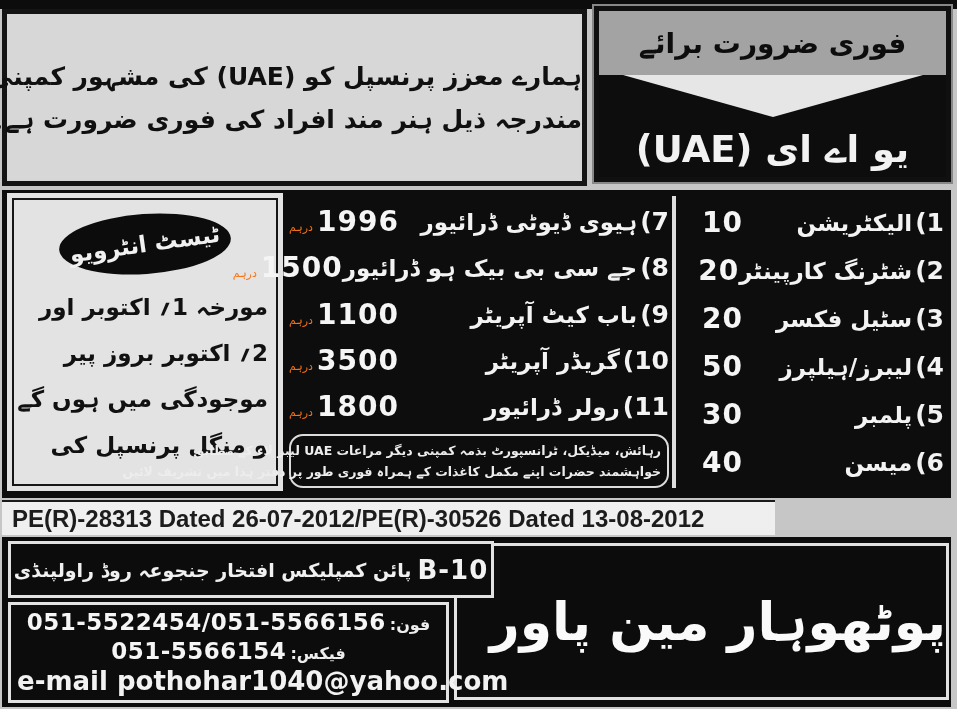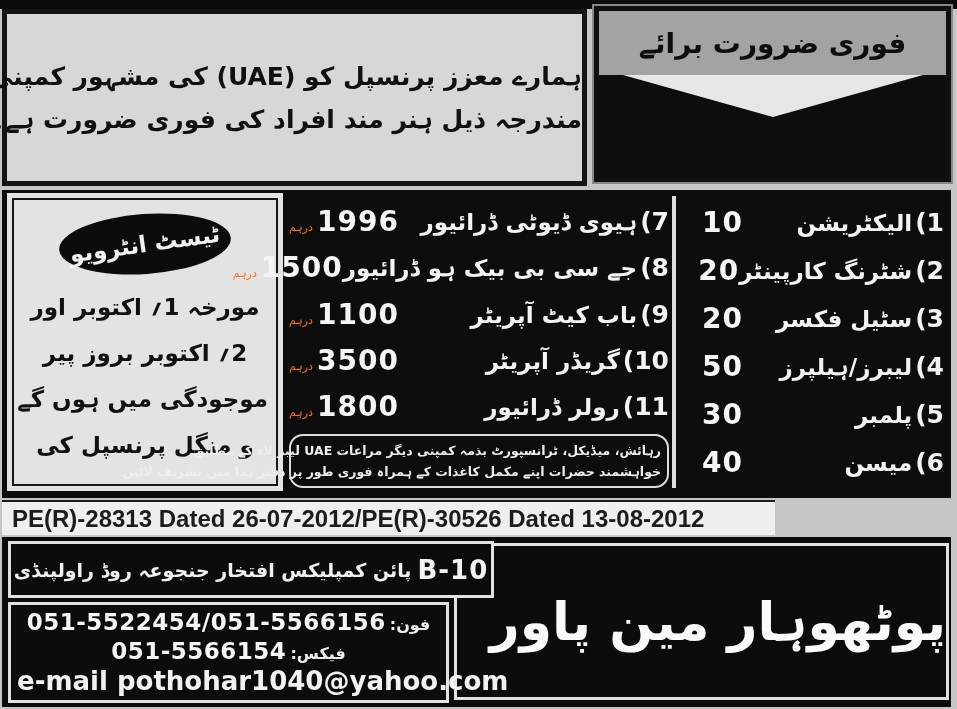--- a/index.html
+++ b/index.html
@@ -30,21 +30,21 @@
   
   .band{position:absolute;left:2px;top:190px;width:949px;height:308px;background:#0d0d0d;}
 
   
   .ibox{position:absolute;left:10px;top:8px;width:266px;height:288px;background:#e3e3e3;
         border:2px solid #161616;outline:5px solid #e3e3e3;padding:6px 8px 0 8px;}
   .oval{width:172px;height:60px;margin:8px auto 10px auto;background:#0c0c0c;border-radius:50%;
         display:flex;align-items:center;justify-content:center;transform:rotate(-4deg);}
   .oval .t{direction:rtl;font-size:23px;font-weight:bold;color:#f1f1f1;white-space:nowrap;transform:rotate(-4deg);}
   .dates{margin-top:6px;}
-  .dates .l{direction:rtl;text-align:center;font-size:23px;font-weight:bold;color:#111;
+  .dates .l{direction:rtl;text-align:right;font-size:23px;font-weight:bold;color:#111;
             line-height:46px;white-space:nowrap;}
 
   
   .drivers{position:absolute;left:283px;top:6px;width:386px;height:296px;display:flex;
            flex-direction:column;padding:2px 2px 4px 4px;}
   .jrow{display:flex;direction:rtl;justify-content:space-between;align-items:center;flex:1;}
   .jtitle{display:flex;direction:rtl;align-items:baseline;gap:3px;white-space:nowrap;}
   .jnum{direction:rtl;unicode-bidi:isolate;font-size:25px;font-weight:bold;color:#f3f3f3;}
   .jname{font-size:23px;font-weight:bold;color:#f3f3f3;}
   .salary{display:flex;direction:rtl;align-items:baseline;gap:4px;white-space:nowrap;}
@@ -94,20 +94,23 @@
   <div class="intro">
     <div class="l">ہمارے معزز پرنسپل کو (UAE) کی مشہور کمپنی کیلئے</div>
     <div class="l">مندرجہ ذیل ہنر مند افراد کی فوری ضرورت ہے۔</div>
   </div>
 
   <div class="banner">
     <div class="banner-top">
       <div class="t">فوری ضرورت برائے</div>
     </div>
     <div class="banner-v"></div>
+    <div class="banner-bottom">
+      <div class="t">یو اے ای (UAE)</div>
+    </div>
   </div>
 
   <div class="band">
 
     <div class="ibox">
       <div class="oval">
         <span class="t">ٹیسٹ انٹرویو</span>
       </div>
       <div class="dates">
         <div class="l">مورخہ 1؍ اکتوبر اور</div>

